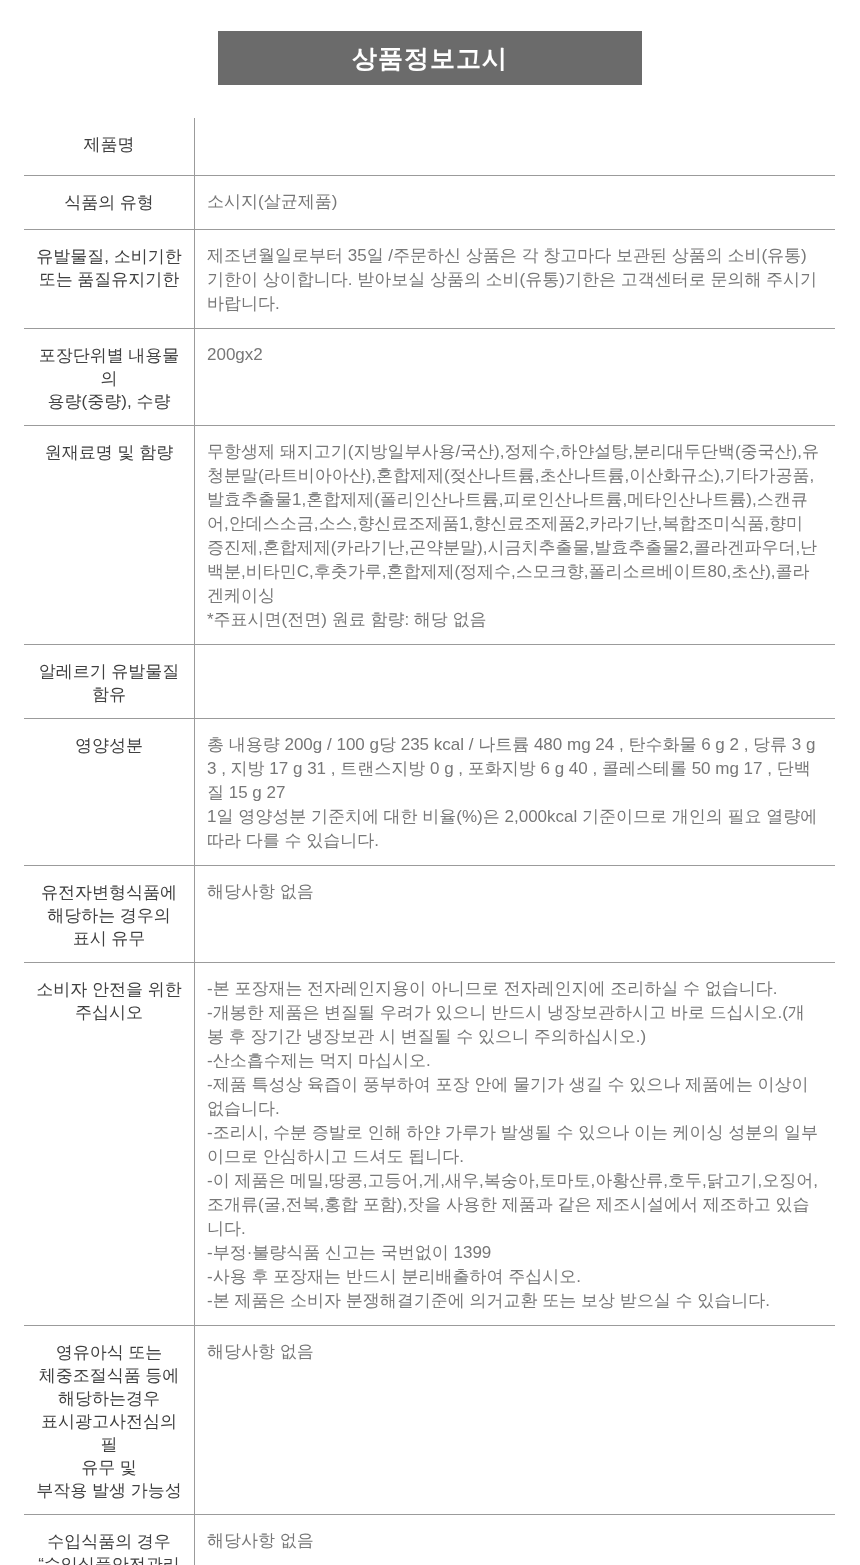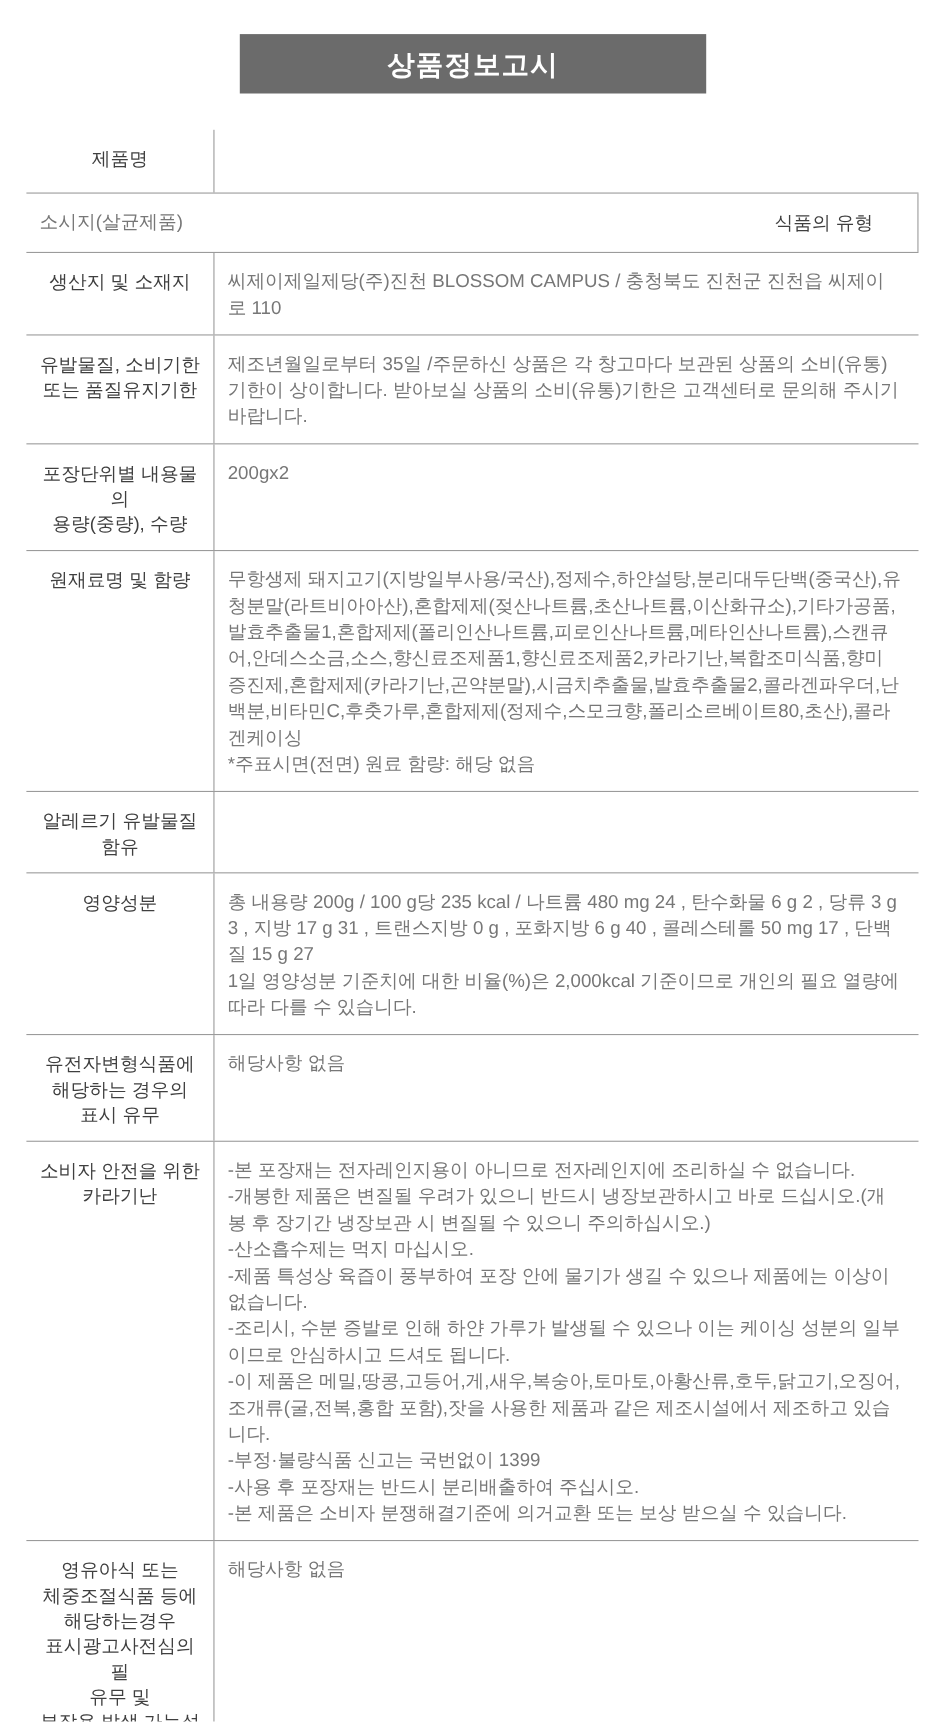--- a/index.html
+++ b/index.html
@@ -65,26 +65,22 @@
 
 <div class="header-bar">
   <span class="title">상품정보고시</span>
 </div>
 
 <div class="info-table" id="info-table">
     <div class="row r1">
     <div class="cell label">제품명</div>
   </div>
     <div class="row r2">
+    <div class="cell label">식품의 유형</div>
     <div class="cell value">소시지(살균제품)</div>
-    <div class="cell label">식품의 유형</div>
-  </div>
-    <div class="row r3">
-    <div class="cell label">생산지 및 소재지</div>
-    <div class="cell value">씨제이제일제당(주)진천 BLOSSOM CAMPUS / 충청북도 진천군 진천읍 씨제이로 110</div>
   </div>
     <div class="row r4">
     <div class="cell label">유발물질, 소비기한
 또는 품질유지기한</div>
     <div class="cell value">제조년월일로부터 35일 /주문하신 상품은 각 창고마다 보관된 상품의 소비(유통)기한이 상이합니다. 받아보실 상품의 소비(유통)기한은 고객센터로 문의해 주시기 바랍니다.</div>
   </div>
     <div class="row r5">
     <div class="cell label">포장단위별 내용물의
 용량(중량), 수량</div>
     <div class="cell value">200gx2</div>
@@ -103,21 +99,21 @@
 1일 영양성분 기준치에 대한 비율(%)은 2,000kcal 기준이므로 개인의 필요 열량에 따라 다를 수 있습니다.</div>
   </div>
     <div class="row r9">
     <div class="cell label">유전자변형식품에
 해당하는 경우의
 표시 유무</div>
     <div class="cell value">해당사항 없음</div>
   </div>
     <div class="row r10">
     <div class="cell label">소비자 안전을 위한
-카라기난</div>
+주십시오</div>
     <div class="cell value">-본 포장재는 전자레인지용이 아니므로 전자레인지에 조리하실 수 없습니다.
 -개봉한 제품은 변질될 우려가 있으니 반드시 냉장보관하시고 바로 드십시오.(개봉 후 장기간 냉장보관 시 변질될 수 있으니 주의하십시오.)
 -산소흡수제는 먹지 마십시오.
 -제품 특성상 육즙이 풍부하여 포장 안에 물기가 생길 수 있으나 제품에는 이상이 없습니다.
 -조리시, 수분 증발로 인해 하얀 가루가 발생될 수 있으나 이는 케이싱 성분의 일부이므로 안심하시고 드셔도 됩니다.
 -이 제품은 메밀,땅콩,고등어,게,새우,복숭아,토마토,아황산류,호두,닭고기,오징어,조개류(굴,전복,홍합 포함),잣을 사용한 제품과 같은 제조시설에서 제조하고 있습니다.
 -부정·불량식품 신고는 국번없이 1399
 -사용 후 포장재는 반드시 분리배출하여 주십시오.
 -본 제품은 소비자 분쟁해결기준에 의거교환 또는 보상 받으실 수 있습니다.</div>
   </div>

